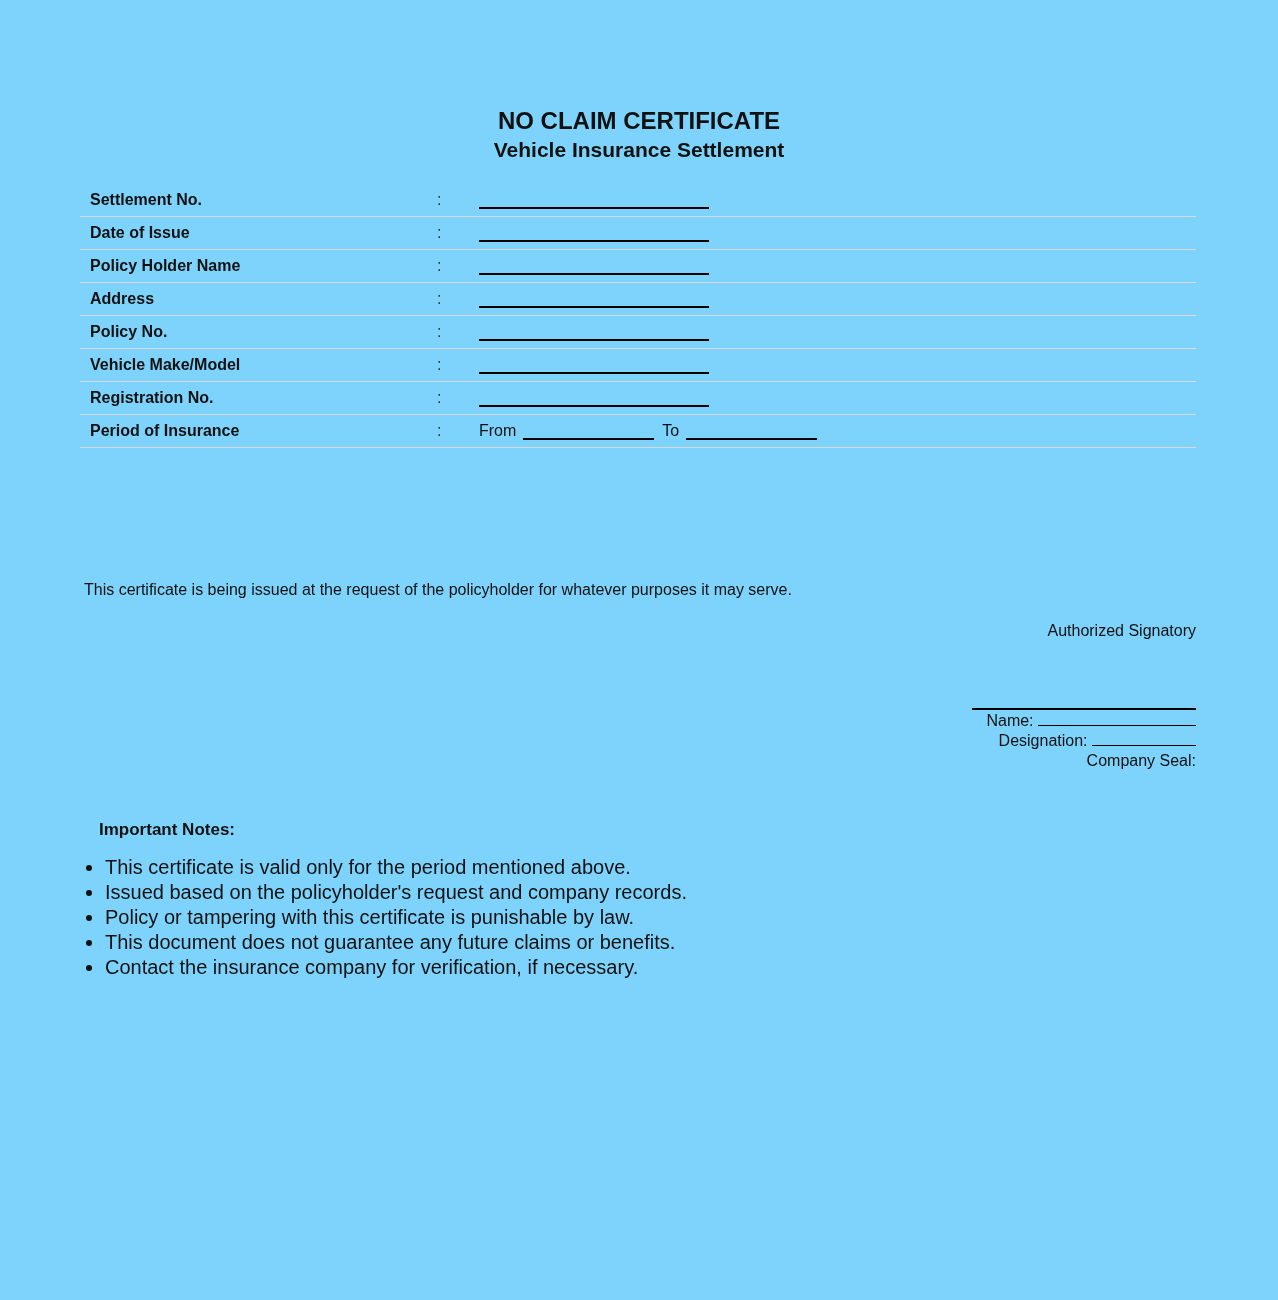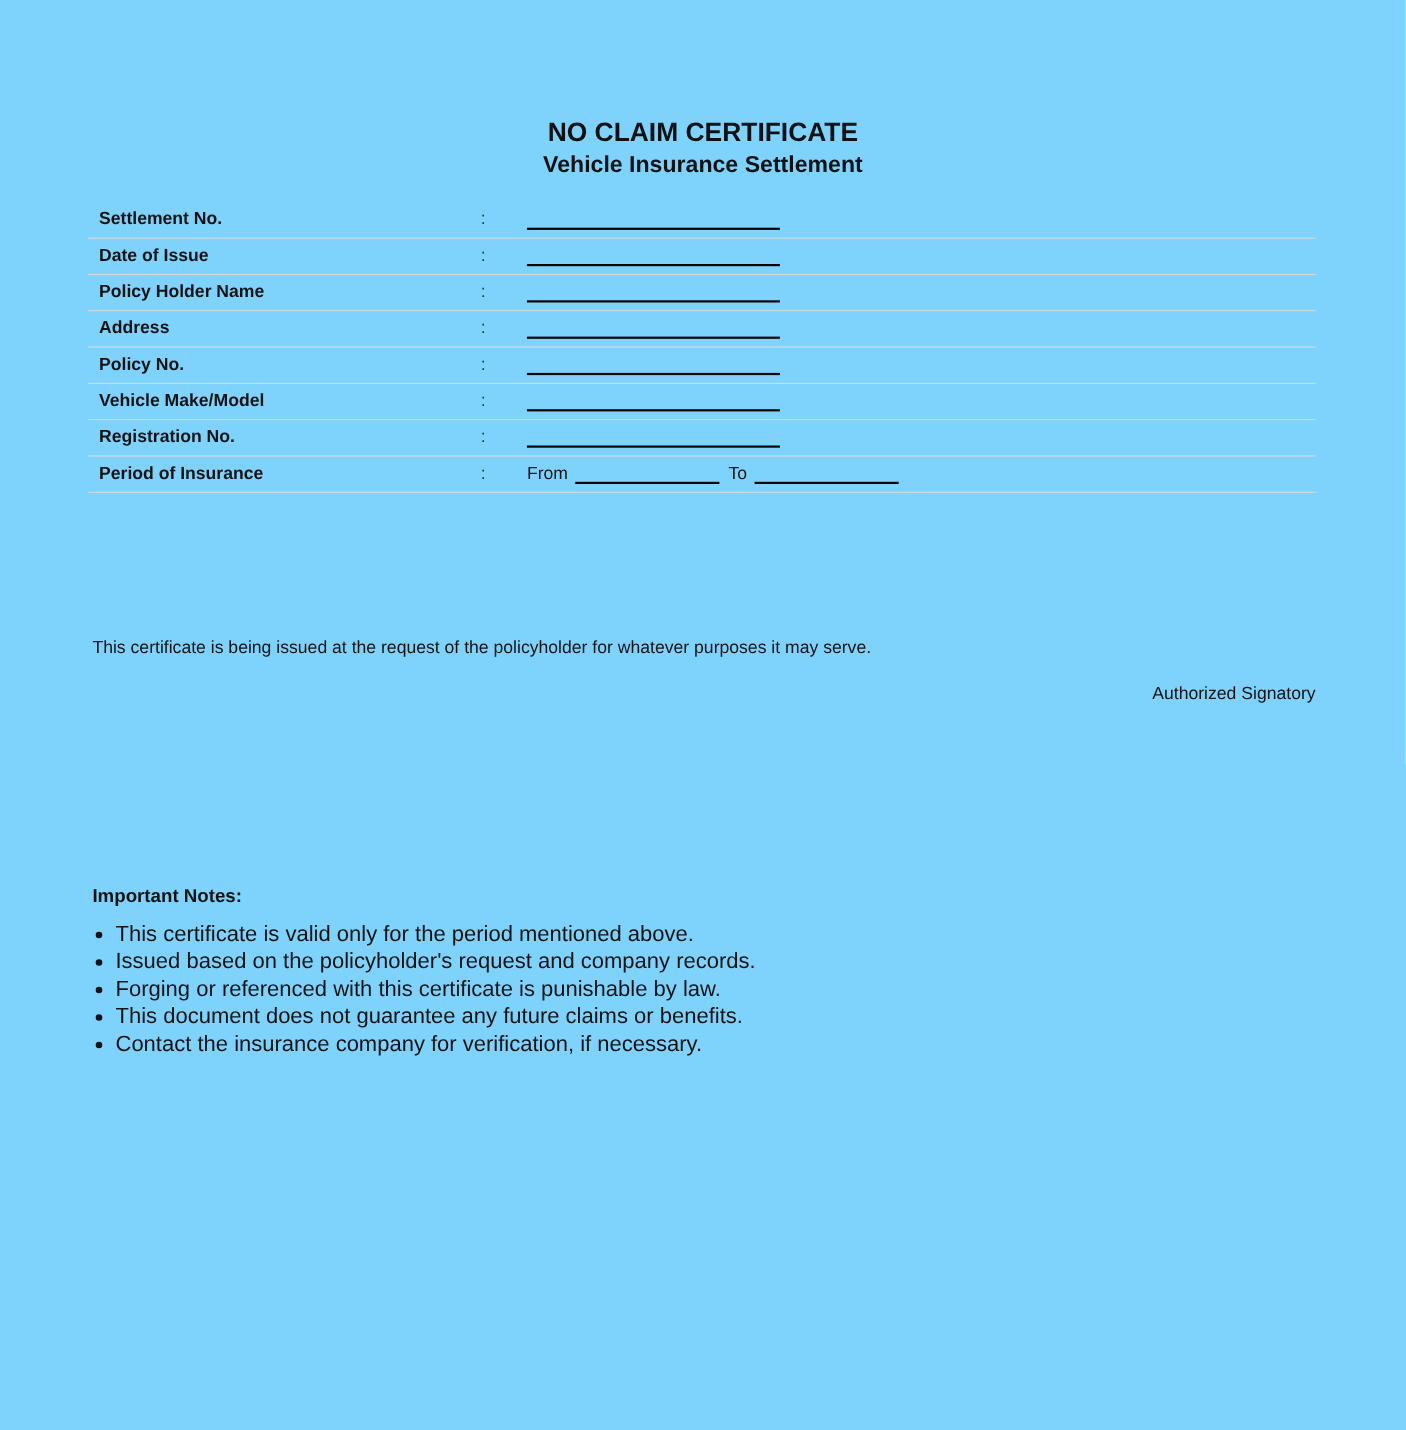--- a/index.html
+++ b/index.html
@@ -122,21 +122,21 @@
   .sig-blank-designation { width: 104px; }
 
   
   .notes {
     position: absolute;
     top: 805px;
     left: 84px;
     width: 720px;
   }
   .notes-heading {
-    margin: 0;
+    margin: 15px;
     font-size: 17px;
     font-weight: bold;
     line-height: 20px;
   }
   .notes-list {
     margin: 12px 0 0 0;
     padding-left: 21px;
   }
   .notes-list li {
     font-size: 20px;
@@ -221,25 +221,37 @@
         <span class="blank blank-period"></span>
       </span>
     </div>
 
   </div>
 
   <p class="para para-2">This certificate is being issued at the request of the policyholder for whatever purposes it may serve.</p>
 
   <div class="auth-signatory">Authorized Signatory</div>
 
+  <div class="sig-block">
+    <div class="sig-rule"></div>
+    <div class="sig-row">
+      <span>Name:</span>
+      <span class="sig-blank sig-blank-name"></span>
+    </div>
+    <div class="sig-row">
+      <span>Designation:</span>
+      <span class="sig-blank sig-blank-designation"></span>
+    </div>
+    <div class="sig-row">Company Seal:</div>
+  </div>
 
   <div class="notes">
     <h3 class="notes-heading">Important Notes:</h3>
     <ul class="notes-list">
       <li>This certificate is valid only for the period mentioned above.</li>
       <li>Issued based on the policyholder's request and company records.</li>
-      <li>Forging or referenced with this certificate is punishable by law.</li>
+      <li>Policy or tampering with this certificate is punishable by law.</li>
       <li>This document does not guarantee any future claims or benefits.</li>
       <li>Contact the insurance company for verification, if necessary.</li>
     </ul>
   </div>
 
 </div>
 
 </body></html>

